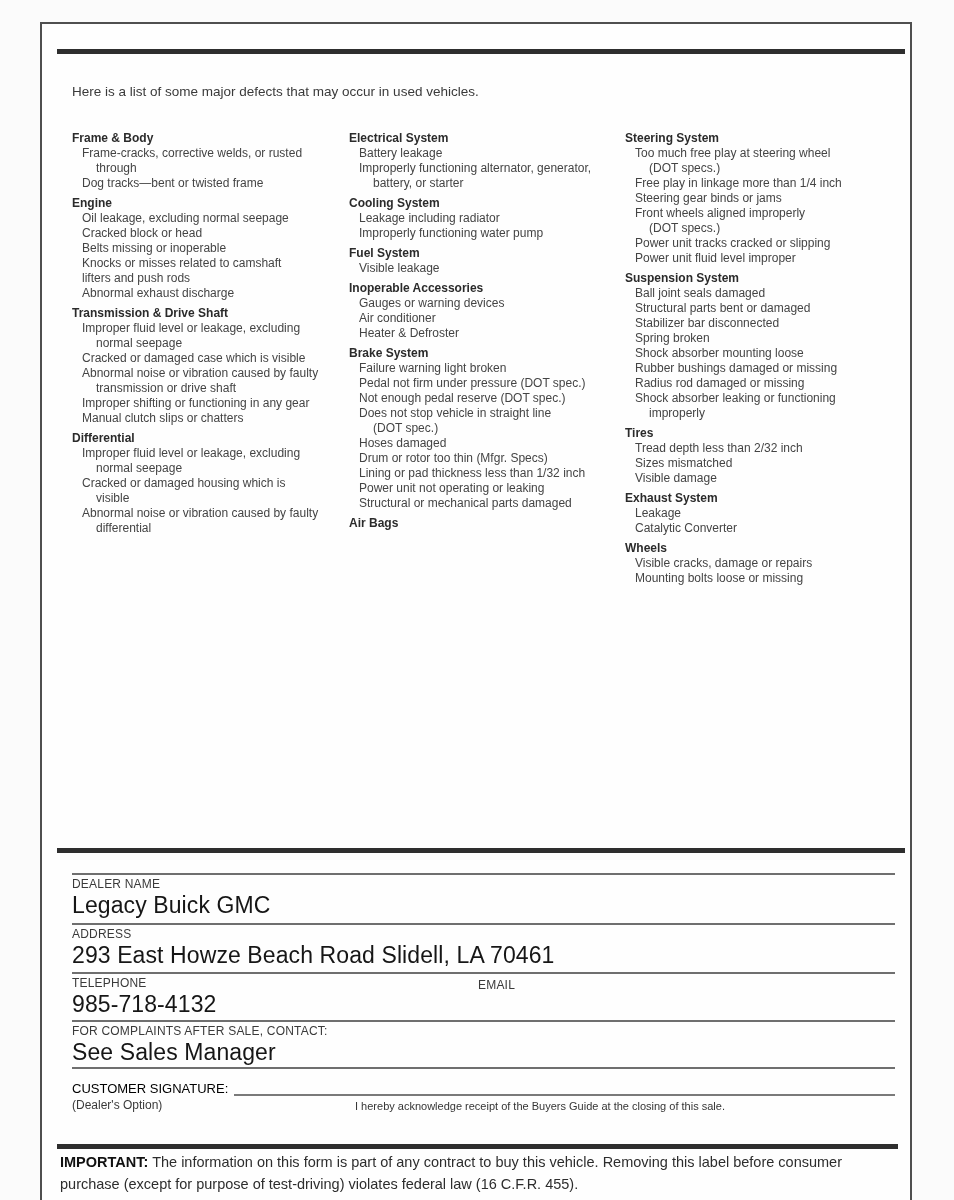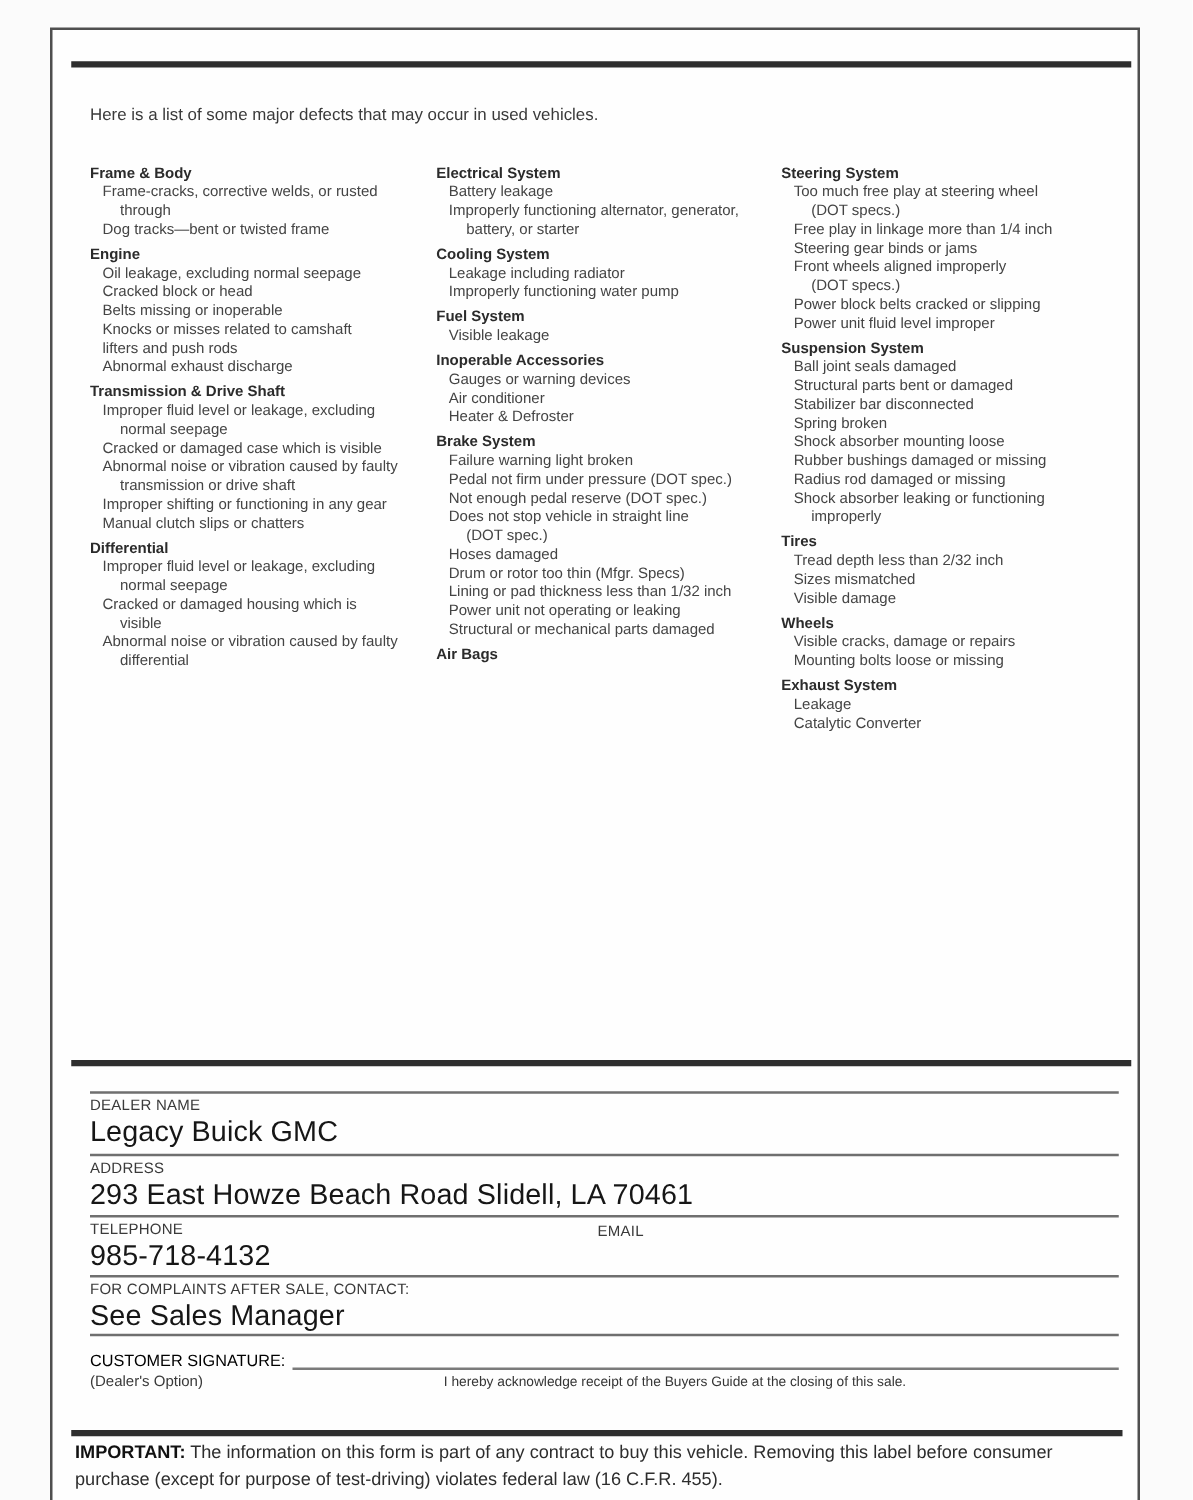--- a/index.html
+++ b/index.html
@@ -143,21 +143,21 @@
     </div>
     <div class="defect-column" id="col-2">
       <div class="section">
         <div class="section-heading">Steering System</div>
         <div class="defect-item">Too much free play at steering wheel
 (DOT specs.)</div>
         <div class="defect-item">Free play in linkage more than 1/4 inch</div>
         <div class="defect-item">Steering gear binds or jams</div>
         <div class="defect-item">Front wheels aligned improperly
 (DOT specs.)</div>
-        <div class="defect-item">Power block belts cracked or slipping</div>
+        <div class="defect-item">Power unit tracks cracked or slipping</div>
         <div class="defect-item">Power unit fluid level improper</div>
       </div>
       <div class="section">
         <div class="section-heading">Suspension System</div>
         <div class="defect-item">Ball joint seals damaged</div>
         <div class="defect-item">Structural parts bent or damaged</div>
         <div class="defect-item">Stabilizer bar disconnected</div>
         <div class="defect-item">Spring broken</div>
         <div class="defect-item">Shock absorber mounting loose</div>
         <div class="defect-item">Rubber bushings damaged or missing</div>
@@ -165,28 +165,28 @@
         <div class="defect-item">Shock absorber leaking or functioning
 improperly</div>
       </div>
       <div class="section">
         <div class="section-heading">Tires</div>
         <div class="defect-item">Tread depth less than 2/32 inch</div>
         <div class="defect-item">Sizes mismatched</div>
         <div class="defect-item">Visible damage</div>
       </div>
       <div class="section">
+        <div class="section-heading">Exhaust System</div>
+        <div class="defect-item">Leakage</div>
+        <div class="defect-item">Catalytic Converter</div>
+      </div>
+      <div class="section">
         <div class="section-heading">Wheels</div>
         <div class="defect-item">Visible cracks, damage or repairs</div>
         <div class="defect-item">Mounting bolts loose or missing</div>
-      </div>
-      <div class="section">
-        <div class="section-heading">Exhaust System</div>
-        <div class="defect-item">Leakage</div>
-        <div class="defect-item">Catalytic Converter</div>
       </div>
     </div>
   </div>
 
 <div id="rule-mid" class="thick-rule"></div>
 
 <div class="fields">
   <div id="row-dealer" class="field-row">
     <div class="field-label">DEALER NAME</div>
     <div class="field-value">Legacy Buick GMC</div>

